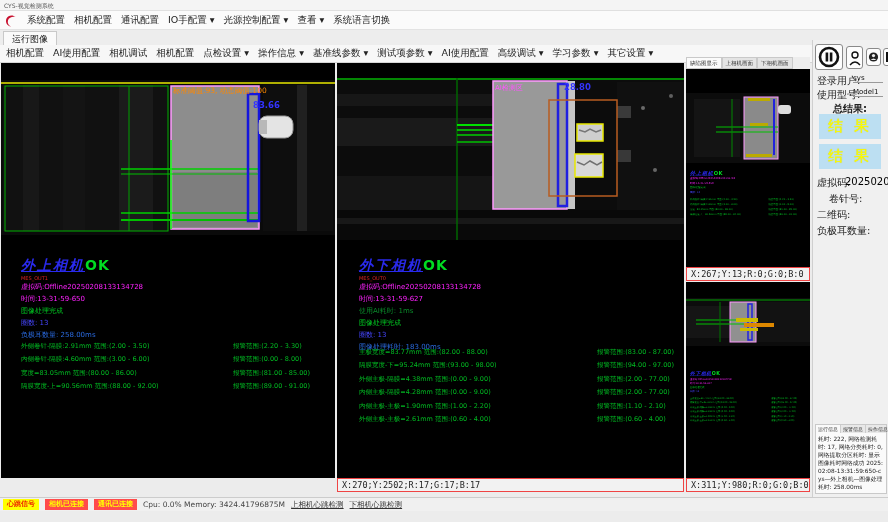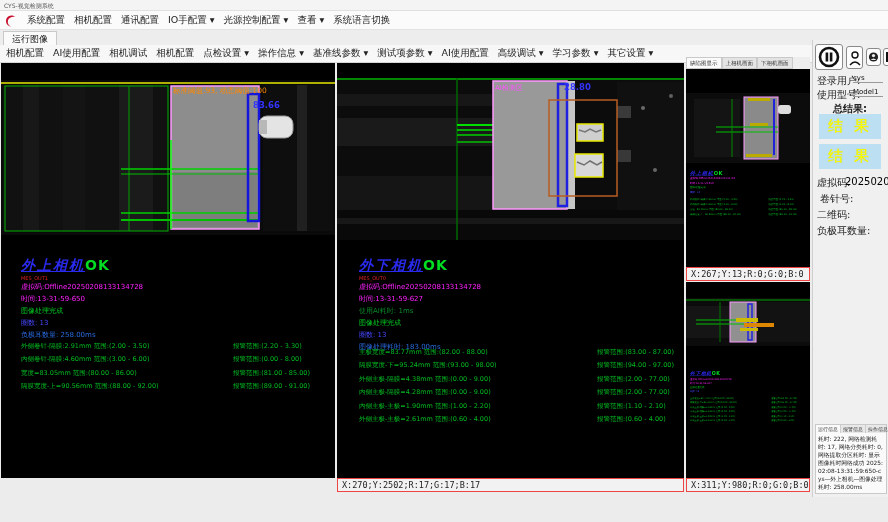--- a/index.html
+++ b/index.html
@@ -362,31 +362,39 @@
     <span class="side-value" style="left:40px;top:34px;">cys</span>
     <span class="side-label" style="left:4px;top:48px;">使用型号:</span>
     <span class="side-value" style="left:40px;top:48px;">Model1</span>
     <span class="side-label" style="left:4px;top:62px;font-weight:bold;font-size:10px;margin-left:16px;">总结果:</span>
 
     <div class="result-box" style="top:74px;">结 果</div>
     <div class="result-box" style="top:104px;">结 果</div>
 
     <span class="side-label" style="left:4px;top:136px;">虚拟码:</span>
     <span class="side-label" style="left:32px;top:136px;color:#000;">20250208</span>
-    <span class="side-label" style="left:7px;top:152px;">卷针号:</span>
+    <span class="side-label" style="left:16px;top:152px;">卷针号:</span>
     <span class="side-value" style="left:32px;top:152px;border-bottom:none;"></span>
     <span class="side-label" style="left:4px;top:168px;">二维码:</span>
     <span class="side-value" style="left:32px;top:168px;border-bottom:none;"></span>
     <span class="side-label" style="left:4px;top:184px;">负极耳数量:</span>
     <span class="side-value" style="left:48px;top:184px;border-bottom:none;"></span>
 
     <div id="log-box">
       <div class="log-tabs">
         <div class="log-tab active">运行信息</div>
         <div class="log-tab">报警信息</div>
         <div class="log-tab">操作信息</div>
       </div>
       <div id="log-text">耗时: 222, 网络检测耗时: 17, 网络分类耗时: 0, 网络提取分区耗时: 显示图像耗时网络成功 2025:02:08-13:31:59:650-cys—外上相机—图像处理耗时: 258.00ms</div>
     </div>
   </div>
 
+  <div class="abs" id="statusbar">
+    <span class="badge badge-hb">心跳信号</span>
+    <span class="badge badge-red">相机已连接</span>
+    <span class="badge badge-red">通讯已连接</span>
+    <span class="sb-text">Cpu: 0.0% Memory: 3424.41796875M</span>
+    <span class="sb-link">上相机心跳检测</span>
+    <span class="sb-link">下相机心跳检测</span>
+  </div>
 
 </div>
 
 </body></html>

